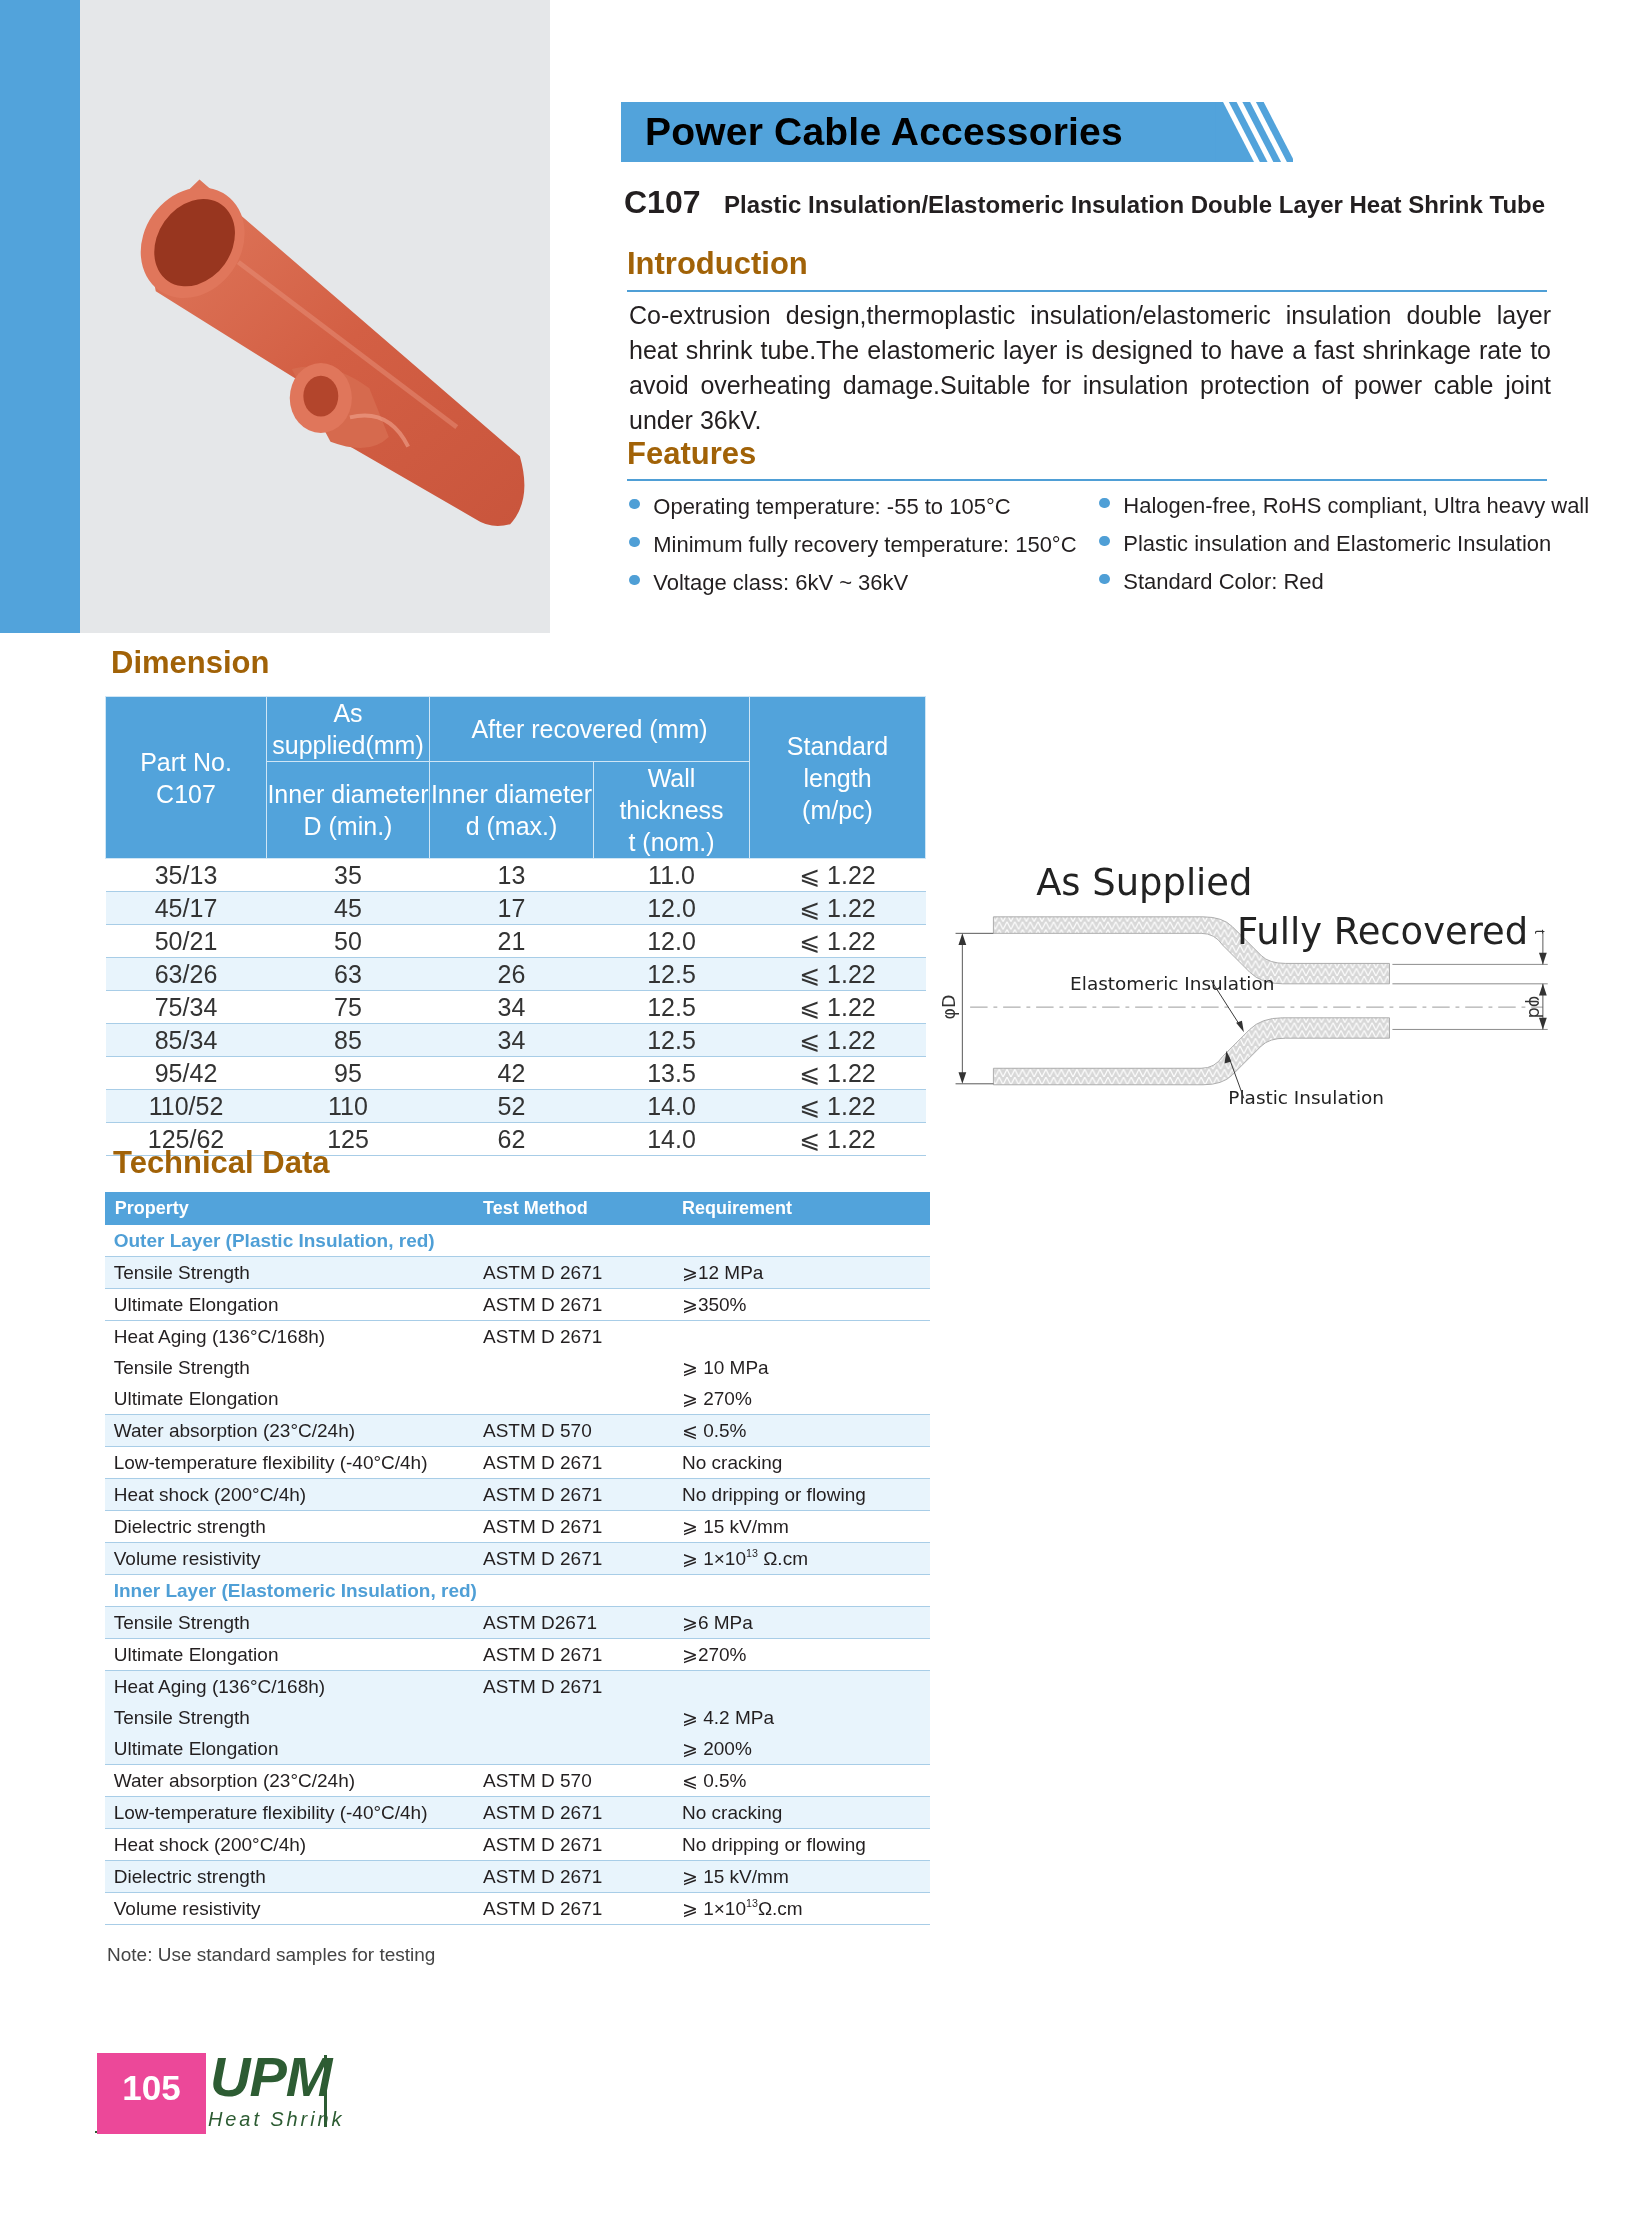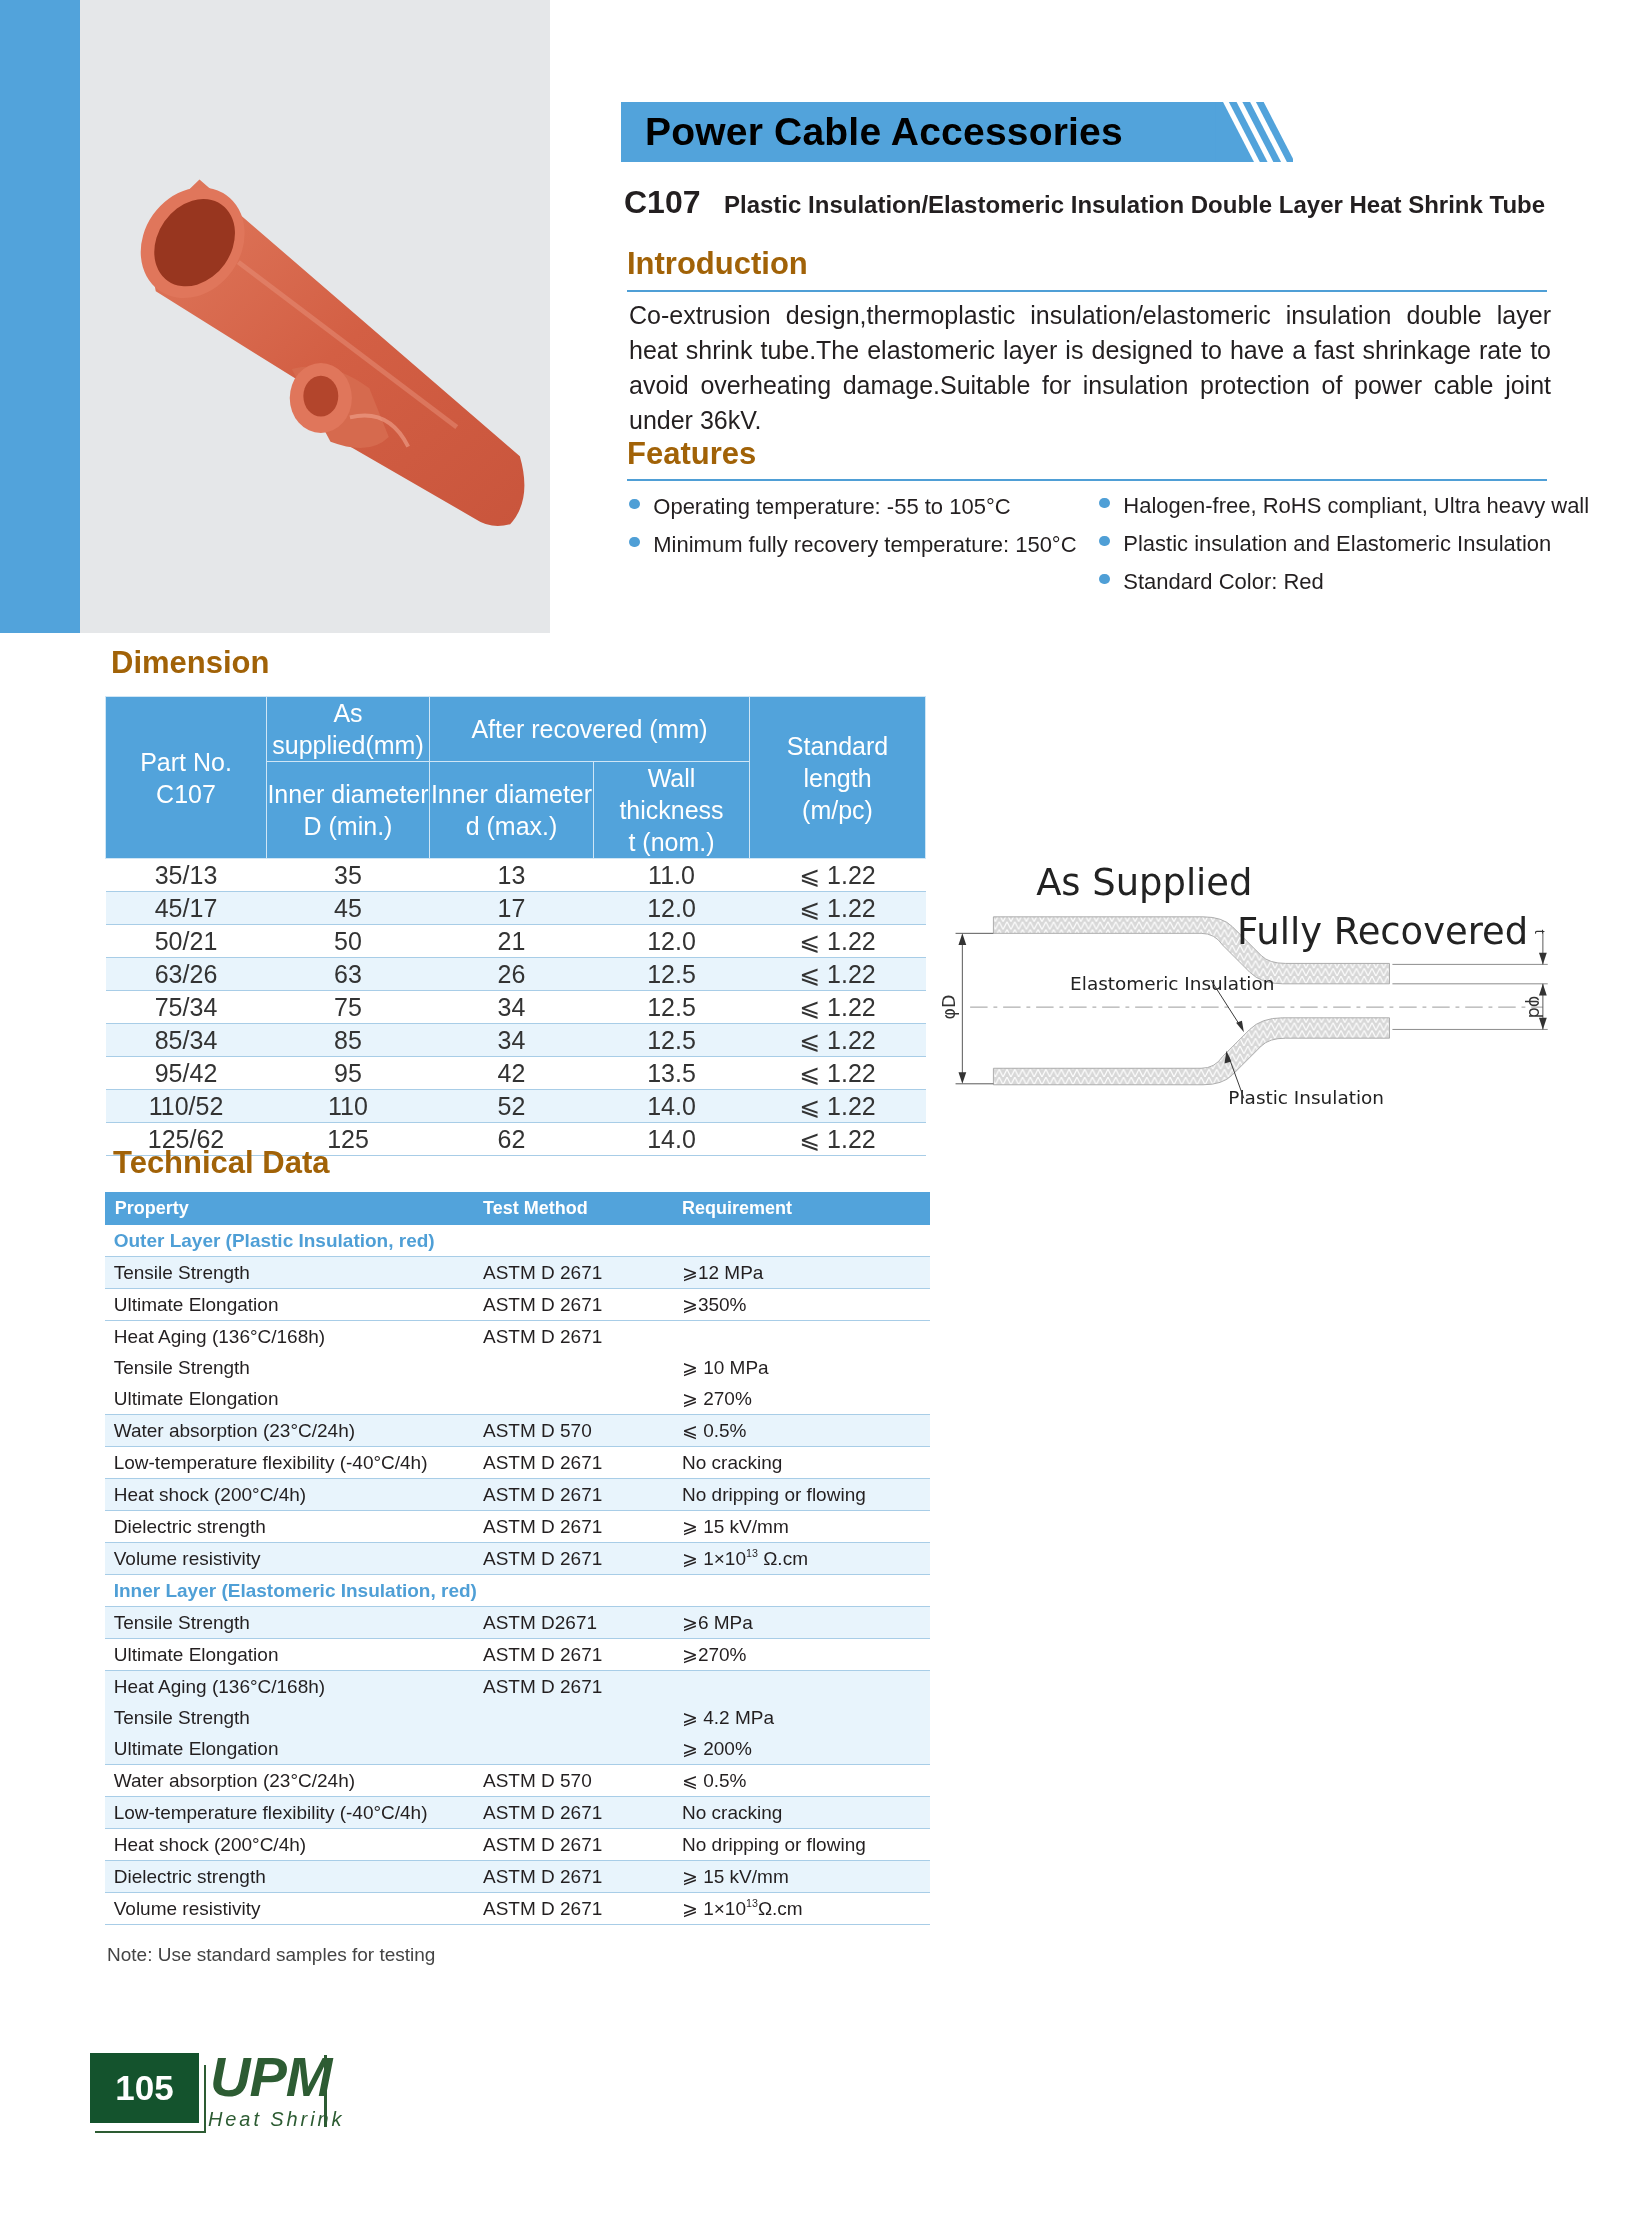--- a/index.html
+++ b/index.html
@@ -46,21 +46,21 @@
   .tech-table td.req { padding-left:0; }
   .tech-table tr.group td { color:#4f9fd6; font-weight:bold; border-bottom:1.9px solid #a8cde7; }
   .tech-table tr.bb td { border-bottom:1.9px solid #a8cde7; }
   .tech-table tr.alt td { background:#e8f4fc; }
   sup { font-size:10.7px; vertical-align:top; line-height:13.6px; }
 
   .note { left:107px; top:1944px; font-size:19px; color:#444; }
 
   
   .page-back { left:95px; top:2065px; width:109px; height:66px; background:#fff; border:2.9px solid #2d5c33; border-top:none; border-left:none; }
-  .page-box { left:90px; top:2053px; width:109px; height:70px; background:#14532d; color:#fff; font-size:35px; font-weight:bold; text-align:center; line-height:70px; }
+  .page-box { left:97px; top:2053px; width:109px; height:81px; background:#ec4899; color:#fff; font-size:35px; font-weight:bold; text-align:center; line-height:70px; }
   .brand { left:210px; top:2046px; font-size:56px; font-weight:bold; font-style:italic; color:#2d5c33; letter-spacing:-1px; line-height:62px; }
   .brand-sub { left:208px; top:2108px; font-size:20px; font-style:italic; color:#2d5c33; letter-spacing:2.9px; }
   .brand-bar { left:324px; top:2055px; width:2.9px; height:72px; background:#2d5c33; }
 </style>
 </head>
 <body>
 
 <div class="abs blue-band"></div>
 <div class="abs photo-panel">
   <svg width="470" height="633" viewBox="82 0 484 652">
@@ -107,20 +107,24 @@
 <div class="abs section-rule" style="left:627px; top:479px; width:920px;"></div>
 <div class="abs features">
   <div class="feat-col" style="left:0;">
     <div class="feat-item">
         <span class="bullet"></span>
         <span>Operating temperature: -55 to 105°C</span>
       </div>
     <div class="feat-item">
         <span class="bullet"></span>
         <span>Minimum fully recovery temperature: 150°C</span>
+      </div>
+    <div class="feat-item">
+        <span class="bullet"></span>
+        <span>Voltage class: 6kV ~ 36kV</span>
       </div>
   </div>
   <div class="feat-col" style="left:470px; top:-1px;">
     <div class="feat-item">
         <span class="bullet"></span>
         <span>Halogen-free, RoHS compliant, Ultra heavy wall</span>
       </div>
     <div class="feat-item">
         <span class="bullet"></span>
         <span>Plastic insulation and Elastomeric Insulation</span>

